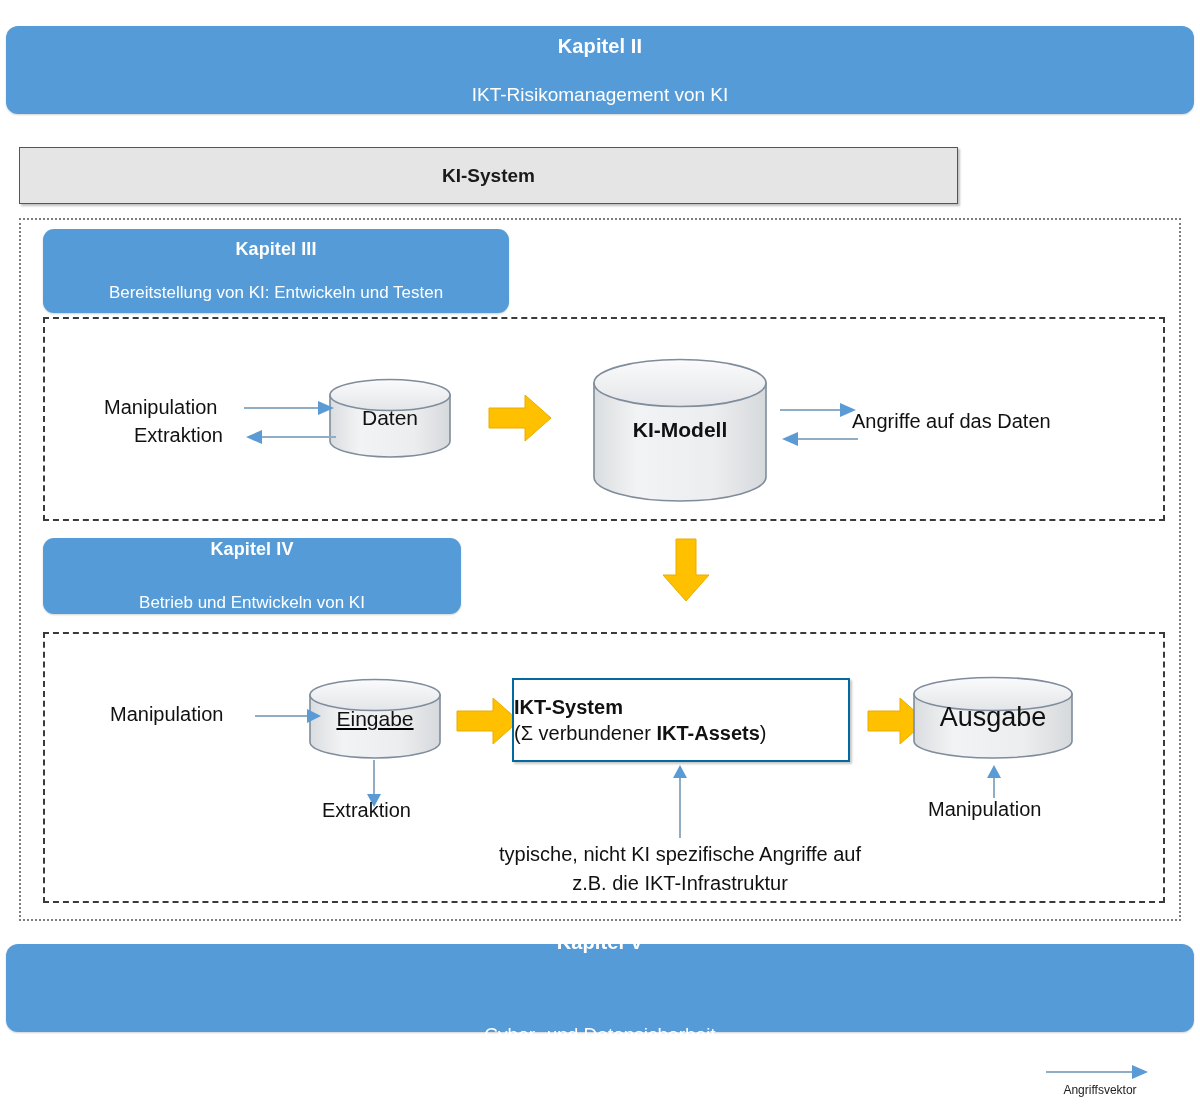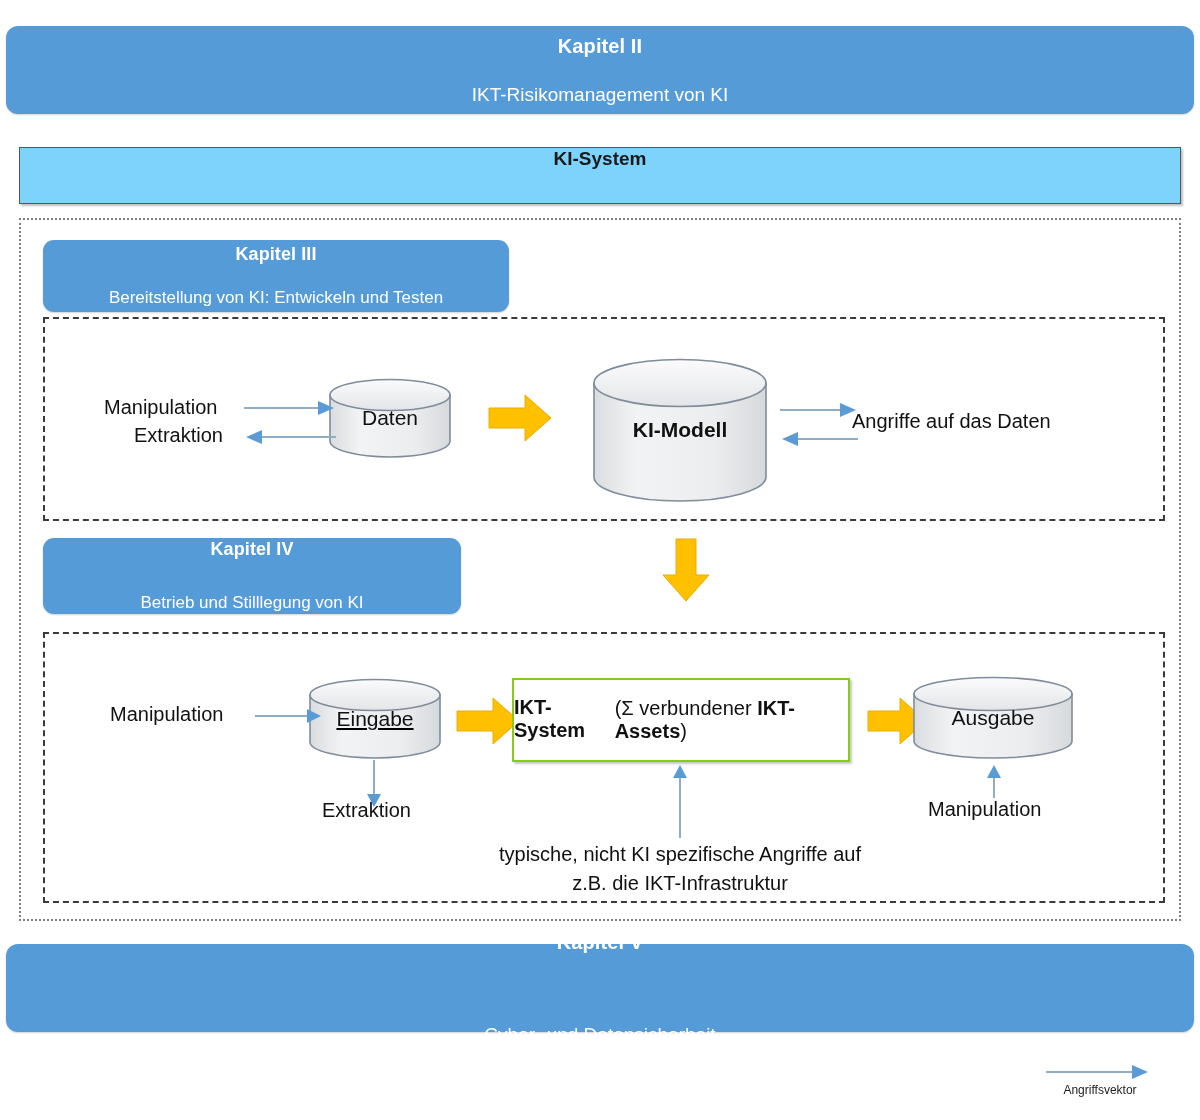--- a/index.html
+++ b/index.html
@@ -48,41 +48,41 @@
   #banner-kap2 .ch-title { font-size: 20px; margin-bottom: 9px; }
   #banner-kap2 .ch-sub   { font-size: 19px; }
 
   #banner-kap5 {
     left: 6px; top: 944px; width: 1188px; height: 88px; gap: 44px;
   }
   #banner-kap5 .ch-title { font-size: 20px; margin-bottom: 9px; }
   #banner-kap5 .ch-sub   { font-size: 19px; }
 
   #banner-kap3 {
-    left: 43px; top: 240px; width: 466px; height: 72px;
+    left: 43px; top: 229px; width: 466px; height: 84px;
     border-radius: 11px;
   }
   #banner-kap3 .ch-title { font-size: 18px; margin-bottom: 6px; }
   #banner-kap3 .ch-sub   { font-size: 17px; }
 
   #banner-kap4 {
     left: 43px; top: 538px; width: 418px; height: 76px;
     border-radius: 11px;
   }
   #banner-kap4 .ch-title { font-size: 18px; margin-bottom: 16px; }
   #banner-kap4 .ch-sub   { font-size: 17px; }
 
   
   #ki-system-bar {
     position: absolute;
     box-sizing: border-box;
-    left: 19px; top: 147px; width: 1162px; height: 57px;
-    background: #7dd3fc;
+    left: 19px; top: 147px; width: 939px; height: 57px;
+    background: #e5e5e5;
     border: 1px solid #555555;
-    display: flex; align-items: flex-start; justify-content: center;
+    display: flex; align-items: center; justify-content: center;
     box-shadow: 2px 2px 2px rgba(0,0,0,0.25);
   }
   #ki-system-bar .bar-label {
     font-size: 19px; font-weight: bold; color: #1a1a1a;
   }
 
   
   #ki-system-outer {
     position: absolute;
     box-sizing: border-box;
@@ -118,31 +118,31 @@
     text-align: center;
     line-height: 1.1;
   }
   #cyl-daten   { left: 328px; top: 378px; width: 124px; height: 80px; }
   #cyl-daten   .cyl-label { font-size: 21px; }
   #cyl-modell  { left: 592px; top: 357px; width: 176px; height: 146px; }
   #cyl-modell  .cyl-label { font-size: 21px; font-weight: bold; }
   #cyl-eingabe { left: 308px; top: 678px; width: 134px; height: 82px; text-decoration: underline; }
   #cyl-eingabe .cyl-label { font-size: 21px; }
   #cyl-ausgabe { left: 912px; top: 676px; width: 162px; height: 84px; }
-  #cyl-ausgabe .cyl-label { font-size: 21px; text-align: center; }
+  #cyl-ausgabe .cyl-label { font-size: 27px; text-align: center; }
 
   
   #ikt-box {
     position: absolute;
     box-sizing: border-box;
     left: 512px; top: 678px; width: 338px; height: 84px;
     background: #ffffff;
-    border: 2px solid #84cc16;
-    display: flex; flex-direction: row;
-    align-items: center; justify-content: center;
+    border: 2px solid #0369a1;
+    display: flex; flex-direction: column;
+    align-items: flex-start; justify-content: center;
     box-shadow: 2px 2px 2px rgba(0,0,0,0.22);
   }
   #ikt-box .ikt-line1 { font-size: 20px; font-weight: bold; color: #111; margin-bottom: 3px; }
   #ikt-box .ikt-line2 { font-size: 20px; color: #111; }
   #ikt-box .ikt-line2 b { font-weight: bold; }
 
   
   .yellow-arrow { position: absolute; }
   #yarrow-daten-modell { left: 487px; top: 392px; width: 66px; height: 52px; }
   #yarrow-down         { left: 660px; top: 537px; width: 52px; height: 66px; }
@@ -272,21 +272,21 @@
     <path d="M60,5 L76,12 L60,19 Z" fill="#5B9BD5"></path>
   </svg>
   <svg id="vec-modell-in" class="vec" viewBox="0 0 78 24">
     <line x1="18" y1="12" x2="78" y2="12" stroke="#8FAEC6" stroke-width="2"></line>
     <path d="M18,5 L2,12 L18,19 Z" fill="#5B9BD5"></path>
   </svg>
   <div id="lbl-angriffe-modell" class="lbl">Angriffe auf das Daten</div>
 
   <div id="banner-kap4" class="chapter-banner">
     <div class="ch-title">Kapitel IV</div>
-    <div class="ch-sub">Betrieb und Stilllegung von KI</div>
+    <div class="ch-sub">Betrieb und Entwickeln von KI</div>
   </div>
 
   <div id="yarrow-down" class="yellow-arrow">
     <svg width="52" height="66" viewBox="0 0 52 66">
       <path d="M16,2 L36,2 L36,38 L49,38 L26,64 L3,38 L16,38 Z" fill="#FFC000" stroke="#E8AE00" stroke-width="1"></path>
     </svg>
   </div>
 
   <div id="zone-ops" class="dashed-zone"></div>
 

